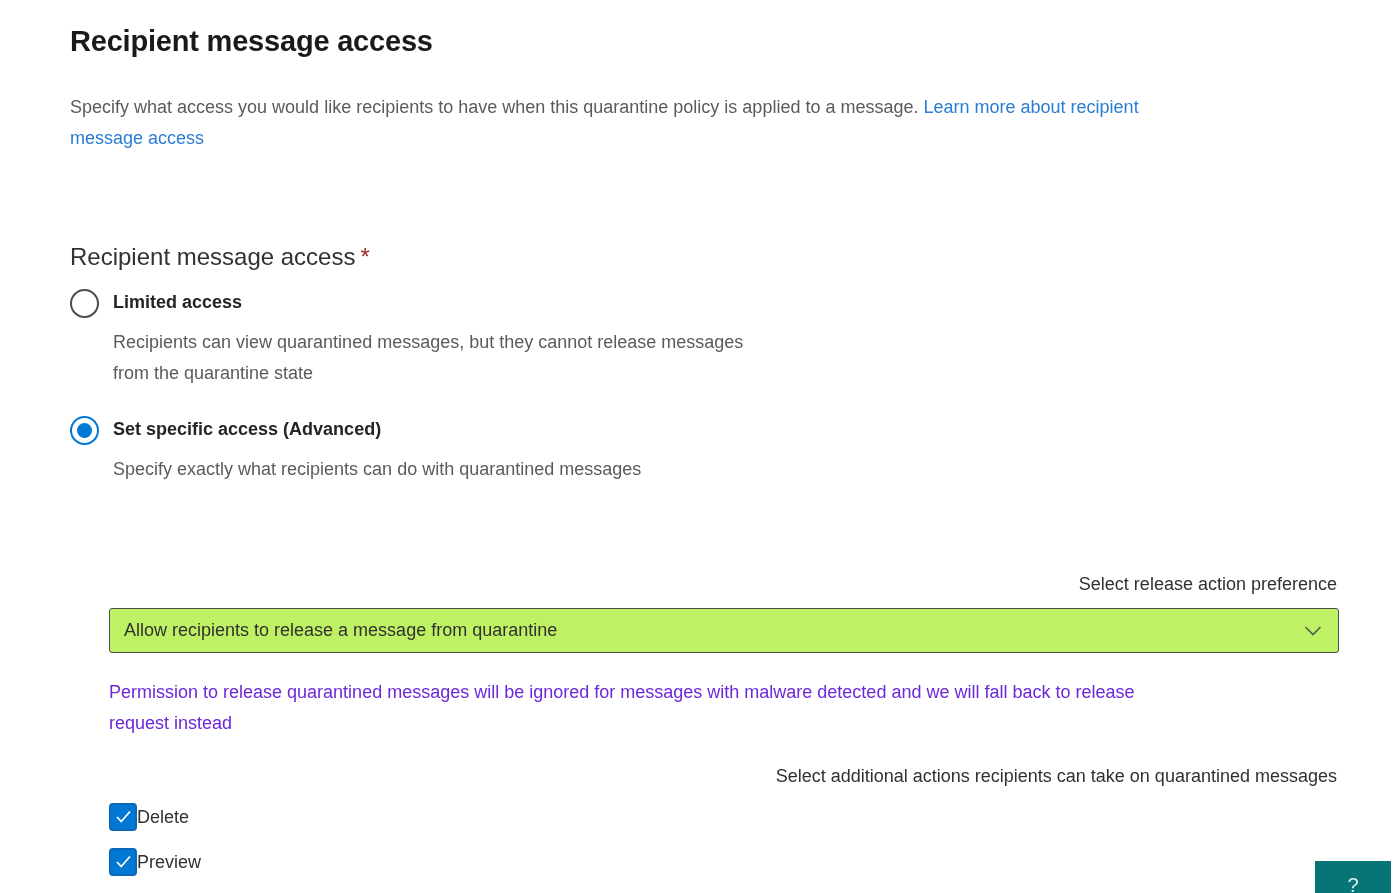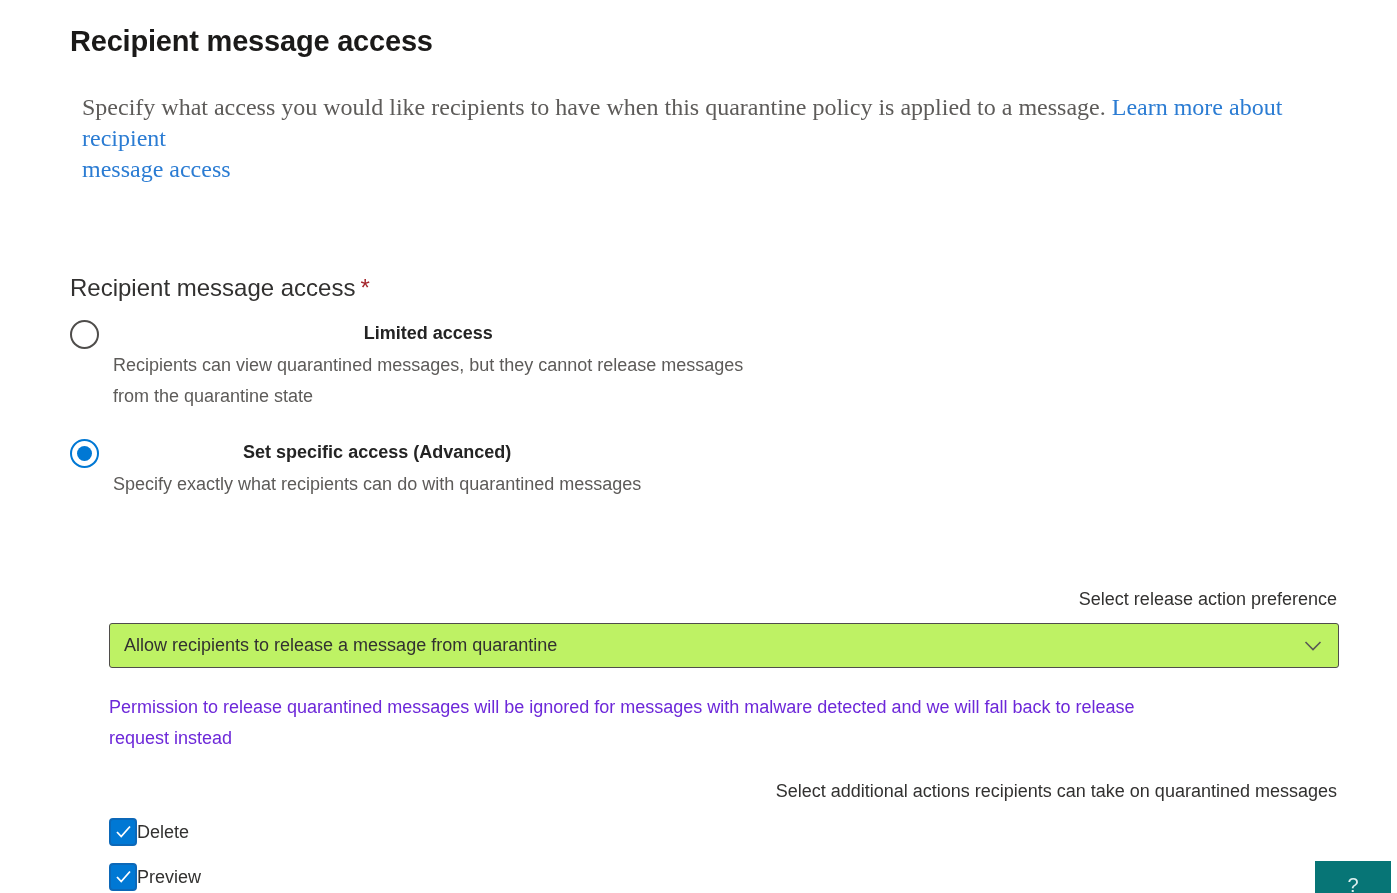--- a/index.html
+++ b/index.html
@@ -13,45 +13,45 @@
     position: relative;
   }
   .page { padding: 24px 60px 0 70px; }
 
   .title {
     font-size: 29px; line-height: 34px; font-weight: 700;
     color: #1b1a19; margin: 0 0 34px 0; letter-spacing: -0.2px;
   }
 
   .description {
-    font-size: 24px; line-height: 31px; color: #5d5b59;
-    max-width: 1272px; margin: 12px; font-family: Liberation Serif, serif;
+    font-size: 18px; line-height: 31px; color: #5d5b59;
+    max-width: 1272px; margin: 0;
   }
   .description a { color: #2b7cd3; text-decoration: none; cursor: pointer; }
 
   .field-label {
     margin-top: 91px; font-size: 24px; line-height: 23px;
     color: #323130; font-weight: 400;
   }
   .asterisk { color: #a4262c; margin-left: 5px; }
 
   .radio-group { margin-top: 20px; }
   .radio-option { display: flex; gap: 14px; align-items: flex-start; cursor: pointer; }
   .radio-option + .radio-option { margin-top: 26px; }
   .radio-circle {
     width: 29px; height: 29px; border-radius: 50%;
     border: 2px solid #4f4d4b; background: #fff; flex: none; margin-top: 1px;
     display: flex; align-items: center; justify-content: center;
   }
   .radio-circle.checked { border-color: #0078d4; }
   .radio-dot { width: 15px; height: 15px; border-radius: 50%; background: #0078d4; }
-  .radio-title { font-size: 18px; font-weight: 700; color: #242424; line-height: 29px; text-align: center; }
+  .radio-title { font-size: 18px; font-weight: 700; color: #242424; line-height: 29px; }
   .radio-desc {
     font-size: 18px; color: #5d5b59; line-height: 31px;
-    white-space: pre-line; margin-top: 2px;
+    white-space: pre-line; margin-top: 10px;
   }
 
   .advanced { margin-left: 39px; margin-top: 88px; }
   .select-label, .checkbox-label {
     font-size: 18px; font-weight: 400; color: #323130; line-height: 23px; text-align: right;
   }
   .dropdown {
     margin-top: 12px; width: 1230px; height: 45px;
     border: 1px solid #4f4d4b; border-radius: 3px; background: #bef264;
     display: flex; align-items: center; justify-content: space-between;

